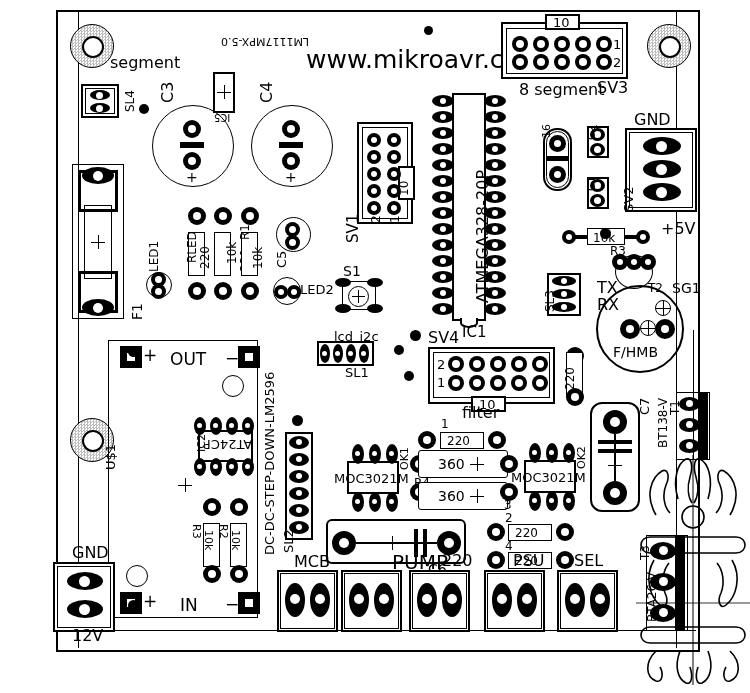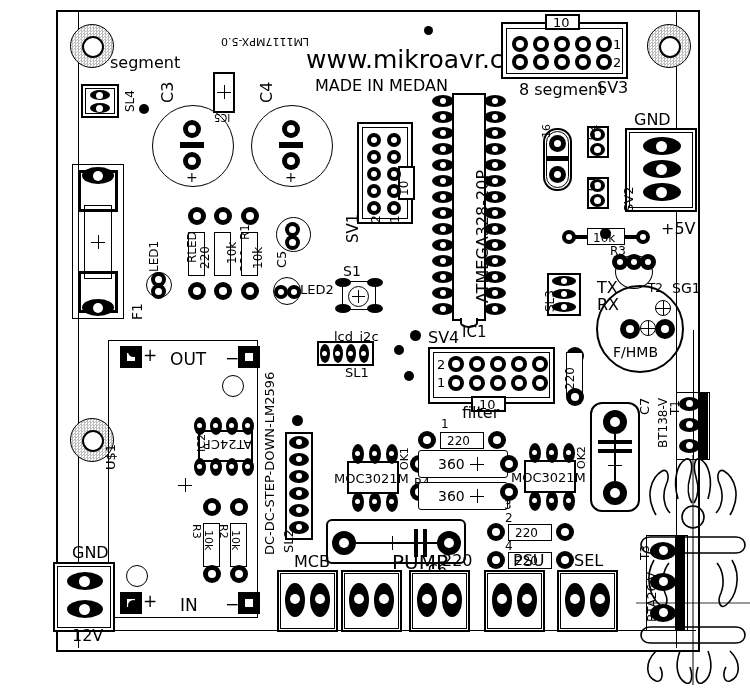--- a/index.html
+++ b/index.html
@@ -65,21 +65,20 @@
     <div class="inner" style="left:11px;top:11px;width:22px;height:22px;"></div>
   </div>
   <div class="mount" style="left:647px;top:24px;width:44px;height:44px;">
     <div class="inner" style="left:11px;top:11px;width:22px;height:22px;"></div>
   </div>
   <div class="mount" style="left:70px;top:418px;width:44px;height:44px;">
     <div class="inner" style="left:11px;top:11px;width:22px;height:22px;"></div>
   </div>
 
   <div class="t" style="left:306px;top:47px;font-size:25px;">www.mikroavr.com</div>
-  <div class="t" style="left:315px;top:78px;font-size:16px;">MADE IN MEDAN</div>
   <div class="pad" style="left:424px;top:26px;width:9px;height:9px;"></div>
 
   <div class="t" style="left:110px;top:55px;font-size:16px;">segment</div>
   <div class="conn" style="left:81px;top:84px;width:38px;height:34px;"></div>
   <div class="conn-in" style="left:85px;top:88px;width:30px;height:26px;"></div>
   <div class="oval" style="left:90px;top:90px;width:20px;height:10px;"></div>
   <div class="pad" style="left:96px;top:92px;width:7px;height:7px;background:#fff;"></div>
   <div class="oval" style="left:90px;top:103px;width:20px;height:10px;"></div>
   <div class="pad" style="left:96px;top:105px;width:7px;height:7px;background:#fff;"></div>
   <div class="t rot90" style="left:124px;top:112px;font-size:12px;">SL4</div>

